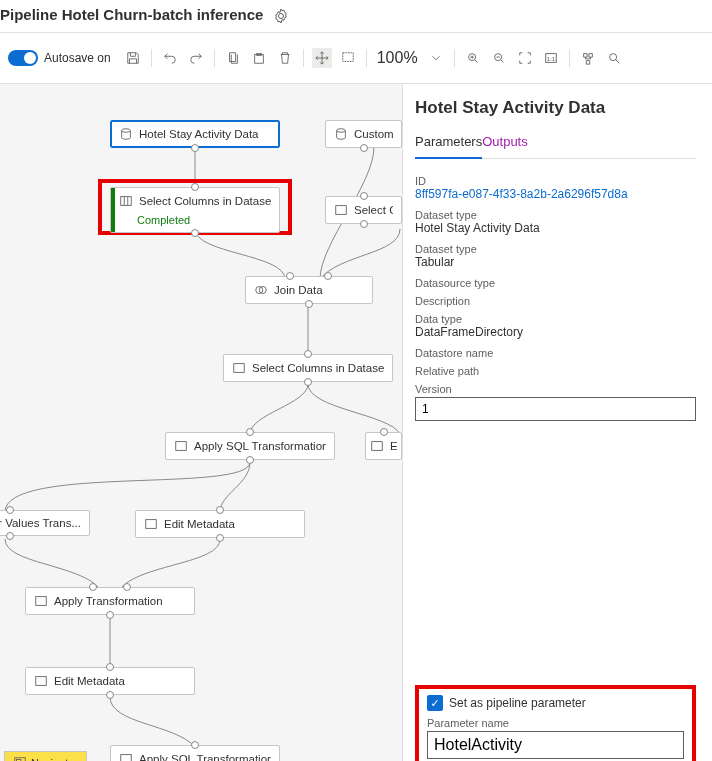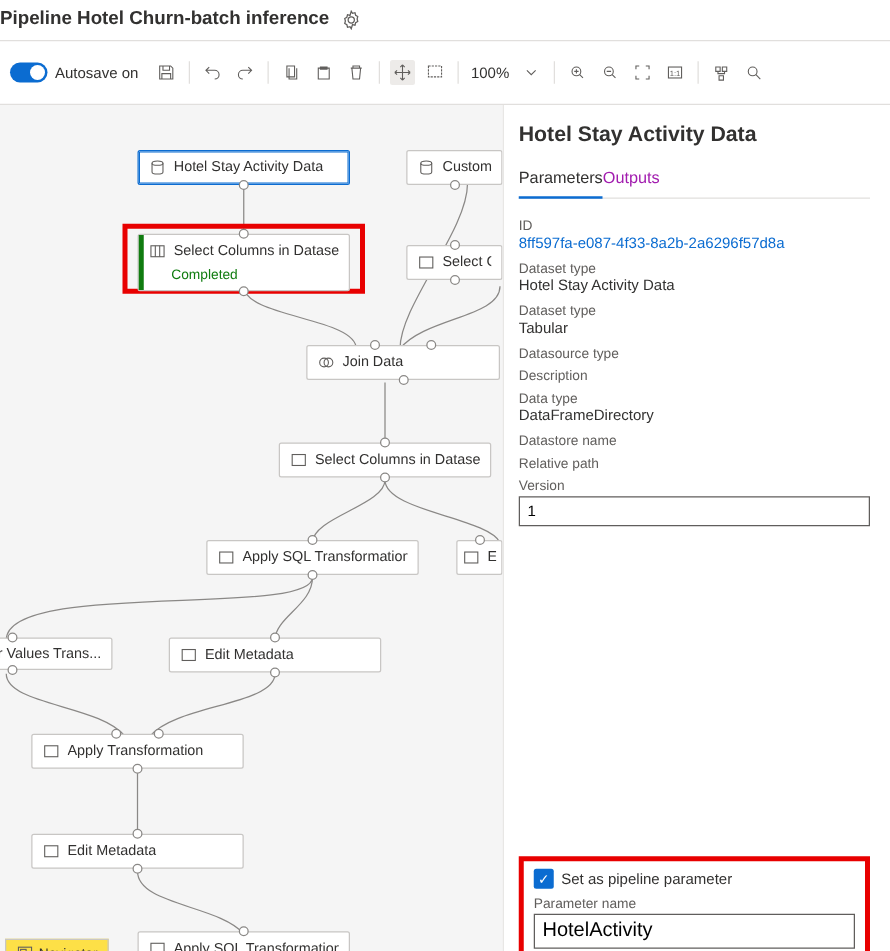--- a/index.html
+++ b/index.html
@@ -7,21 +7,21 @@
   .header { display: flex; align-items: flex-start; padding: 6px 0 6px 0; }
   .header .title { font-weight: 600; font-size: 15px; padding-right: 8px; }
   .gear { width: 16px; height: 16px; color: #605e5c; }
   .toolbar { display: flex; align-items: center; border-top: 1px solid #e1dfdd; border-bottom: 1px solid #e1dfdd; height: 52px; padding: 0 8px; gap: 6px; }
   .toggle { width: 30px; height: 16px; background: #0b6cd1; border-radius: 8px; position: relative; }
   .toggle::after { content: ""; position: absolute; width: 12px; height: 12px; background: #fff; border-radius: 50%; top: 2px; right: 2px; }
   .tlabel { font-size: 12px; color: #323130; margin-right: 6px; }
   .tbtn { width: 20px; height: 20px; display: flex; align-items: center; justify-content: center; color: #605e5c; cursor: pointer; }
   .tbtn.disabled { color: #c8c6c4; cursor: default; }
   .tsep { width: 1px; height: 18px; background: #e1dfdd; margin: 0 2px; }
-  .zoom { font-size: 12px; color: #323130; padding: 0 2px; }
+  .zoom { font-size: 16px; color: #323130; padding: 0 2px; }
   .main { display: flex; height: calc(100% - 36px - 30px); position: relative; }
   .canvas { flex: 1; background: #f5f5f5; position: relative; overflow: hidden; }
   .panel { width: 310px; border-left: 1px solid #e1dfdd; background: #fff; padding: 14px 16px 8px 12px; display: flex; flex-direction: column; overflow: hidden; }
   .panel-title { font-size: 17px; font-weight: 600; margin-bottom: 12px; }
   .tabs { display: flex; border-bottom: 1px solid #e1dfdd; margin-bottom: 10px; }
   .tab { padding: 4px 0 8px 0; font-size: 13px; cursor: pointer; color: #a21caf; }
   .tab.active { border-bottom: 2px solid #0b6cd1; margin-bottom: -1px; color:#323130; }
   .field-label { font-size: 11px; color: #605e5c; margin-top: 6px; }
   .field-value { font-size: 12px; color: #323130; margin-bottom: 2px; }
   .link { color: #0b6cd1; }
@@ -213,21 +213,21 @@
       <div class="node-head">
         <svg class="nicon" viewBox="0 0 16 16">
             <rect x="2" y="3" width="12" height="10" fill="none" stroke="currentColor"></rect>
           </svg>
         <span class="trunc">Select Colum</span>
       </div>
       <div class="port-t"></div>
         <div class="port-b"></div>
     </div>
 
-    <div class="node" style="left:245px; top:192px; width:155px;">
+    <div class="node" style="left:245px; top:192px; width:128px;">
       <div class="node-head">
         <svg class="nicon" viewBox="0 0 16 16">
             <circle cx="6" cy="8" r="4" fill="none" stroke="currentColor"></circle>
             <circle cx="10" cy="8" r="4" fill="none" stroke="currentColor"></circle>
           </svg>
         <span class="trunc">Join Data</span>
       </div>
       <div class="port-t" style="left:35%"></div>
         <div class="port-t" style="left:65%"></div>
         <div class="port-b"></div>

